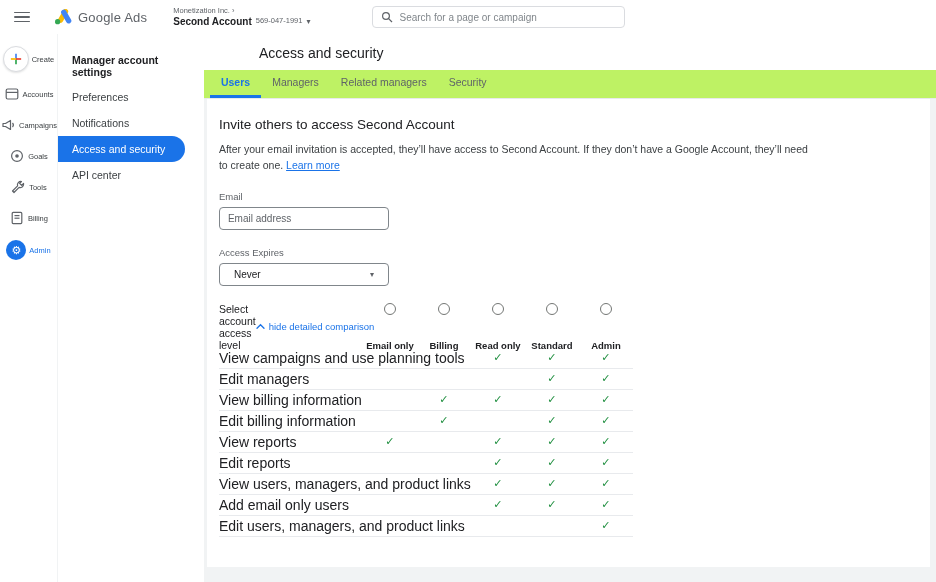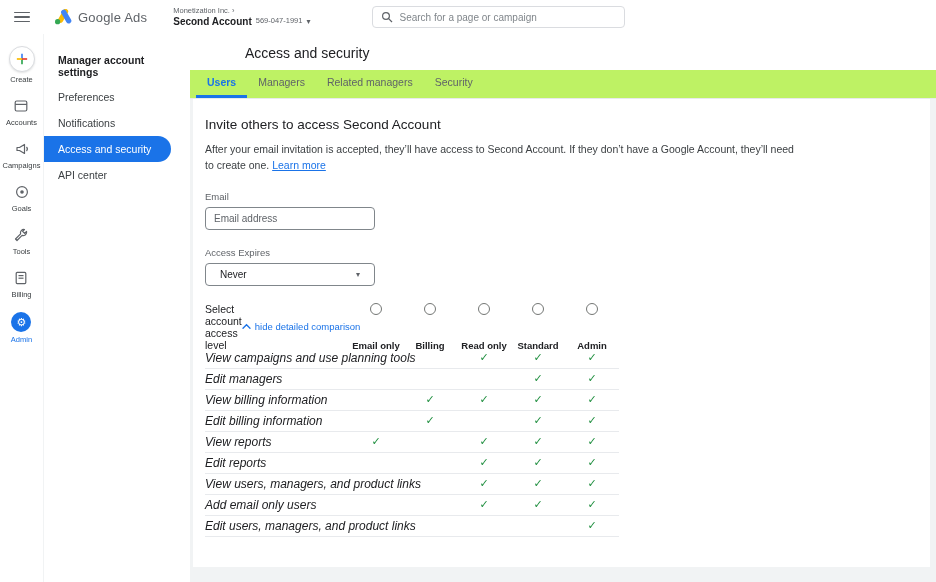--- a/index.html
+++ b/index.html
@@ -30,21 +30,21 @@
   .caret{font-size:8px;color:var(--muted);}
   .search{margin-left:62px;width:253px;height:22px;border:1px solid var(--border);border-radius:4px;background:#fff;display:flex;align-items:center;padding:0 8px;gap:6px;}
   .search input{border:none;outline:none;flex:1;font-size:10px;color:var(--muted);font-family:"Liberation Sans",sans-serif;background:transparent;}
   .search input::placeholder{color:#80868b;}
 
   
   .body{flex:1;display:flex;min-height:0;}
 
   
   .rail{flex:0 0 44px;background:#fff;border-right:1px solid #f1f3f4;display:flex;flex-direction:column;align-items:center;padding-top:12px;gap:13px;}
-  .rail-item{display:flex;flex-direction:column;align-items:center;gap:3px;cursor:pointer;}
+  .rail-item{display:flex;align-items:center;gap:3px;cursor:pointer;}
   .rail-label{font-size:7.5px;color:#3c4043;}
   .create-circle{width:26px;height:26px;border:1px solid var(--border);border-radius:50%;display:flex;align-items:center;justify-content:center;background:#fff;box-shadow:0 1px 2px rgba(60,64,67,.15);}
   .admin-circle{width:20px;height:20px;border-radius:50%;background:var(--accent);color:#fff;display:flex;align-items:center;justify-content:center;font-size:11px;line-height:1;}
   .rail-item.active .rail-label{color:var(--accent);}
   .rail-icon{display:flex;align-items:center;justify-content:center;height:18px;}
 
   
   .sidebar{flex:0 0 146px;background:#fff;padding-top:14px;}
   .sidebar-title{font-size:10.5px;color:var(--text);padding:6px 10px 6px 14px;font-weight:bold;}
   .side-item{font-size:10.5px;color:#3c4043;padding:7px 10px 7px 14px;cursor:pointer;}
@@ -72,21 +72,21 @@
   .access-header{display:grid;grid-template-columns:144px repeat(5,54px);margin-top:16px;height:42px;}
   .head-first{display:flex;flex-direction:row;justify-content:space-between;padding:1px 0 2px;}
   .access-label{font-size:10.5px;color:var(--text);}
   .hide-link{font-size:9.5px;color:var(--accent);display:flex;align-items:center;gap:4px;cursor:pointer;white-space:nowrap;}
   .col-cell{display:flex;flex-direction:column;align-items:center;justify-content:space-between;padding:1px 0 2px;}
   .radio{width:12px;height:12px;border:1.5px solid #747775;border-radius:50%;background:#fff;cursor:pointer;display:inline-block;}
   .col-label{font-size:9.5px;font-weight:bold;color:var(--text);white-space:nowrap;}
 
   .perm-table{width:414px;margin-top:4px;}
   .perm-row{display:grid;grid-template-columns:144px repeat(5,54px);align-items:center;height:21px;border-bottom:1px solid var(--line);}
-  .perm-label{font-size:12px;color:var(--text);white-space:nowrap;font-style:italic;}
+  .perm-label{font-size:14px;color:var(--text);white-space:nowrap;}
   .perm-check{text-align:center;font-size:11px;color:var(--check);}
 
   svg.icon{display:block;}
 </style>
 </head>
 <body>
 
 <div class="app">
 
   <header class="topbar">

